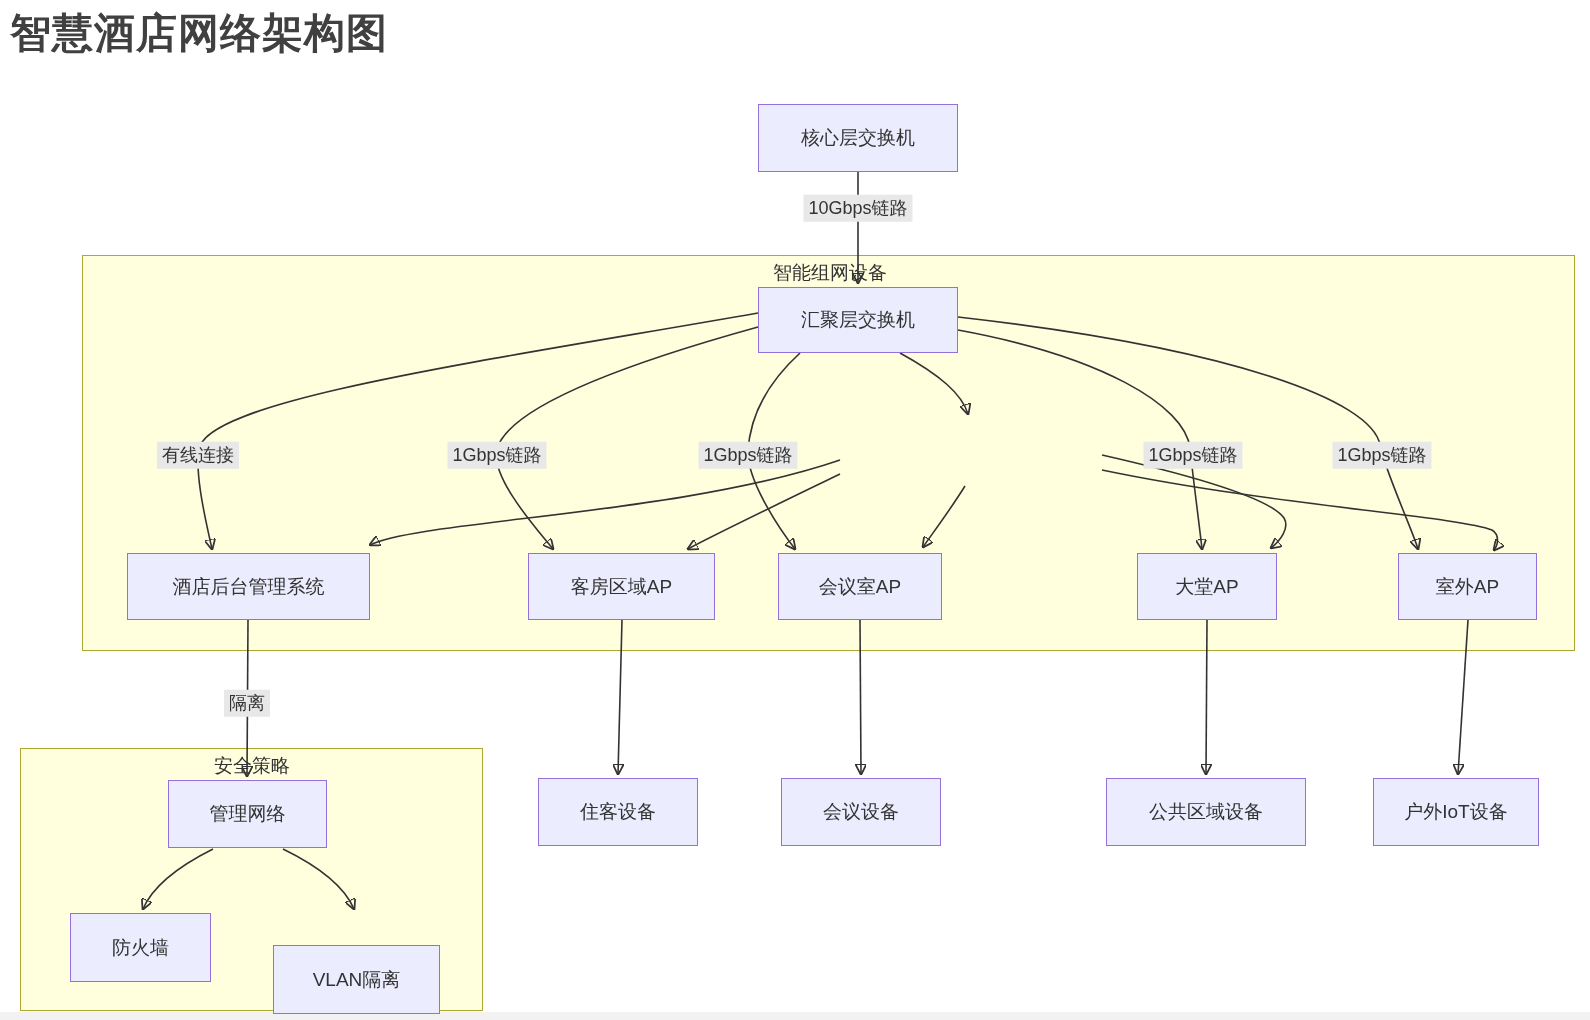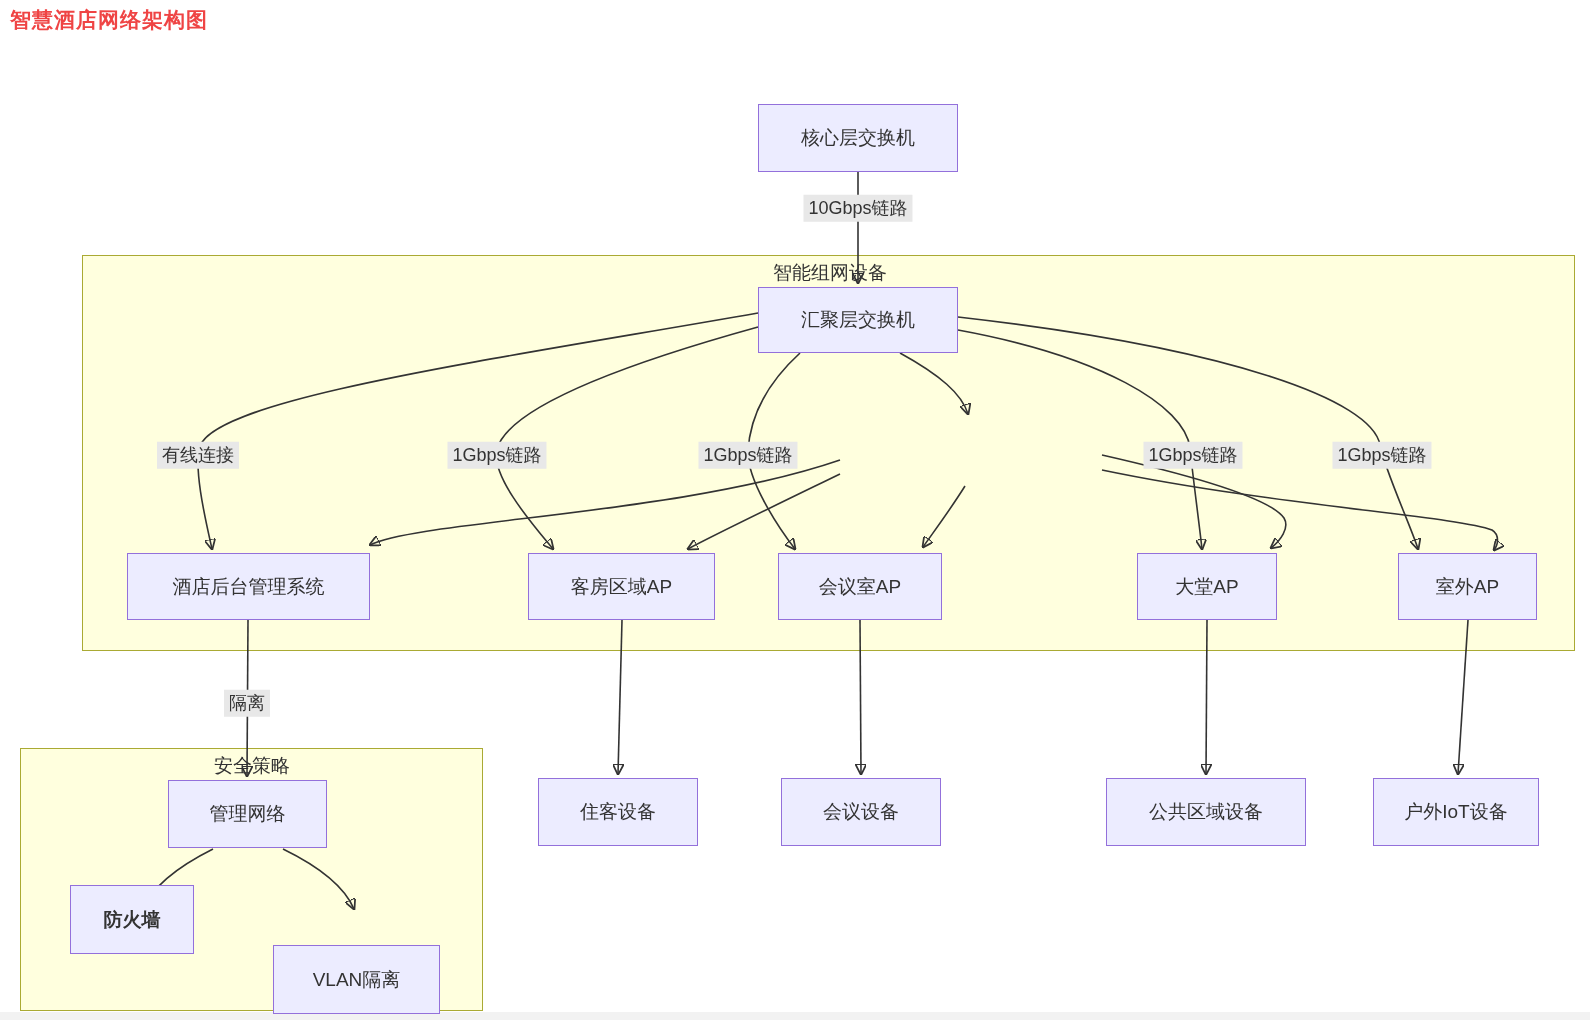--- a/index.html
+++ b/index.html
@@ -2,21 +2,21 @@
 <html><head>
 <meta charset="utf-8">
 <style>
   html,body{margin:0;padding:0;background:#ffffff;}
   .canvas{
     position:relative;width:1590px;height:1020px;background:#ffffff;
     font-family:"Liberation Sans","DejaVu Sans",sans-serif;overflow:hidden;
   }
   .title{
     position:absolute;left:10px;top:6px;margin:0;
-    font-size:21px;font-weight:700;color:#ef4444;letter-spacing:1px;text-align:right;
+    font-size:41px;font-weight:700;color:#404040;letter-spacing:1px;text-align:right;
   }
   .cluster{
     position:absolute;background:#ffffde;border:1px solid #aaaa33;box-sizing:border-box;
   }
   .cluster-label{
     position:absolute;top:4px;transform:translateX(-50%);
     font-size:19px;color:#333;white-space:nowrap;
   }
   .edges{position:absolute;left:0;top:0;z-index:2;}
   .edges path{fill:none;stroke:#333333;stroke-width:1.6px;}
@@ -82,21 +82,21 @@
   <div class="node" style="left:127px;top:553px;width:243px;height:67px;text-align:center;">酒店后台管理系统</div>
   <div class="node" style="left:528px;top:553px;width:187px;height:67px;">客房区域AP</div>
   <div class="node" style="left:778px;top:553px;width:164px;height:67px;">会议室AP</div>
   <div class="node" style="left:1137px;top:553px;width:140px;height:67px;">大堂AP</div>
   <div class="node" style="left:1398px;top:553px;width:139px;height:67px;">室外AP</div>
   <div class="node" style="left:538px;top:778px;width:160px;height:68px;">住客设备</div>
   <div class="node" style="left:781px;top:778px;width:160px;height:68px;">会议设备</div>
   <div class="node" style="left:1106px;top:778px;width:200px;height:68px;">公共区域设备</div>
   <div class="node" style="left:1373px;top:778px;width:166px;height:68px;">户外IoT设备</div>
   <div class="node" style="left:168px;top:780px;width:159px;height:68px;">管理网络</div>
-  <div class="node" style="left:70px;top:885px;width:124px;height:69px;font-weight:bold;">防火墙</div>
+  <div class="node" style="left:70px;top:913px;width:141px;height:69px;">防火墙</div>
   <div class="node" style="left:273px;top:913px;width:167px;height:69px;margin-top:32px;">VLAN隔离</div>
 
   <div class="edge-label" style="left:858px;top:208px;">10Gbps链路</div>
   <div class="edge-label" style="left:198px;top:455px;">有线连接</div>
   <div class="edge-label" style="left:497px;top:455px;">1Gbps链路</div>
   <div class="edge-label" style="left:748px;top:455px;">1Gbps链路</div>
   <div class="edge-label" style="left:1193px;top:455px;">1Gbps链路</div>
   <div class="edge-label" style="left:1382px;top:455px;">1Gbps链路</div>
   <div class="edge-label" style="left:247px;top:703px;">隔离</div>
 

